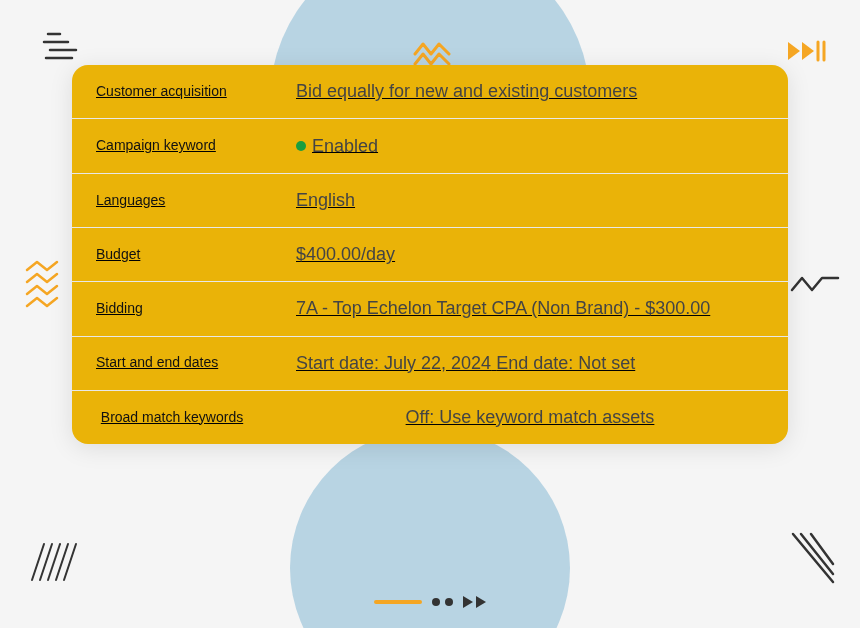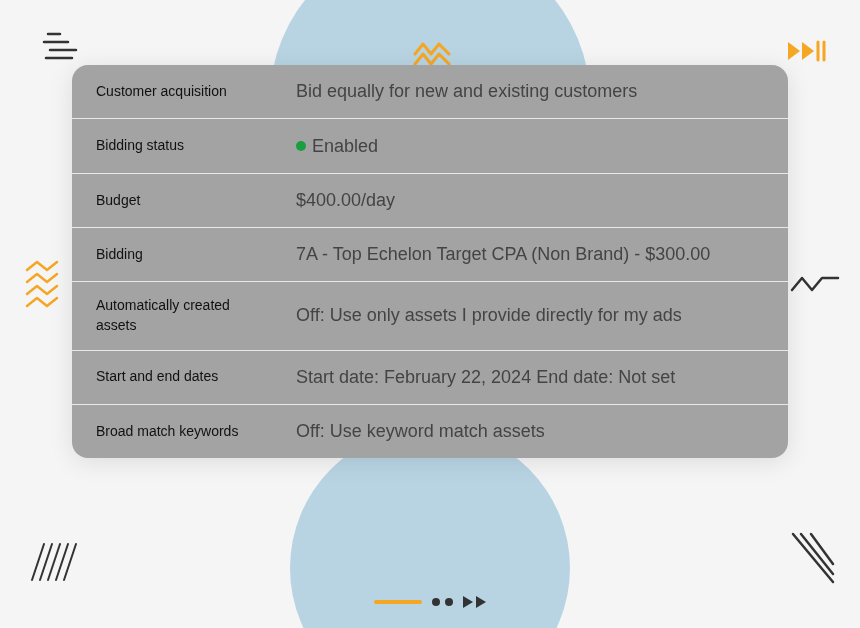--- a/index.html
+++ b/index.html
@@ -78,39 +78,41 @@
       bottom: 40px;
       right: 25px;
     }
 
     
     .card {
       position: absolute;
       top: 65px;
       left: 72px;
       right: 72px;
-      background: #a3a3a3;
+      background: #eab308;
       border-radius: 16px;
       box-shadow: 0 4px 24px rgba(0,0,0,0.10);
       z-index: 2;
       padding: 0;
       overflow: hidden;
+      text-decoration: underline;
     }
 
     table {
       width: 100%;
       border-collapse: collapse;
     }
 
     tr {
       border-bottom: 1px solid #e8e8e8;
     }
 
     tr:last-child {
       border-bottom: none;
+      text-align: center;
     }
 
     td {
       padding: 14px 24px;
       vertical-align: middle;
       font-size: 14px;
       color: #333;
       line-height: 1.4;
     }
 
@@ -258,38 +260,38 @@
 </div>
 
 <div class="card">
   <table>
     <tbody id="table-body">
     <tr>
           <td class="label">Customer acquisition</td>
           <td class="value">Bid equally for new and existing customers</td>
         </tr>
         <tr>
-          <td class="label">Bidding status</td>
+          <td class="label">Campaign keyword</td>
           <td class="value"><span class="status-dot"></span><span class="status-enabled">Enabled</span></td>
+        </tr>
+        <tr>
+          <td class="label">Languages</td>
+          <td class="value">English</td>
         </tr>
         <tr>
           <td class="label">Budget</td>
           <td class="value">$400.00/day</td>
         </tr>
         <tr>
           <td class="label">Bidding</td>
           <td class="value">7A - Top Echelon Target CPA (Non Brand) - $300.00</td>
         </tr>
         <tr>
-          <td class="label">Automatically created assets</td>
-          <td class="value">Off: Use only assets I provide directly for my ads</td>
-        </tr>
-        <tr>
           <td class="label">Start and end dates</td>
-          <td class="value"><span>Start date: February 22, 2024</span>    <span>End date: Not set</span></td>
+          <td class="value"><span>Start date: July 22, 2024</span>    <span>End date: Not set</span></td>
         </tr>
         <tr>
           <td class="label">Broad match keywords</td>
           <td class="value">Off: Use keyword match assets</td>
         </tr>
       </tbody>
   </table>
 </div>
 
 <div class="bottom-indicator">

